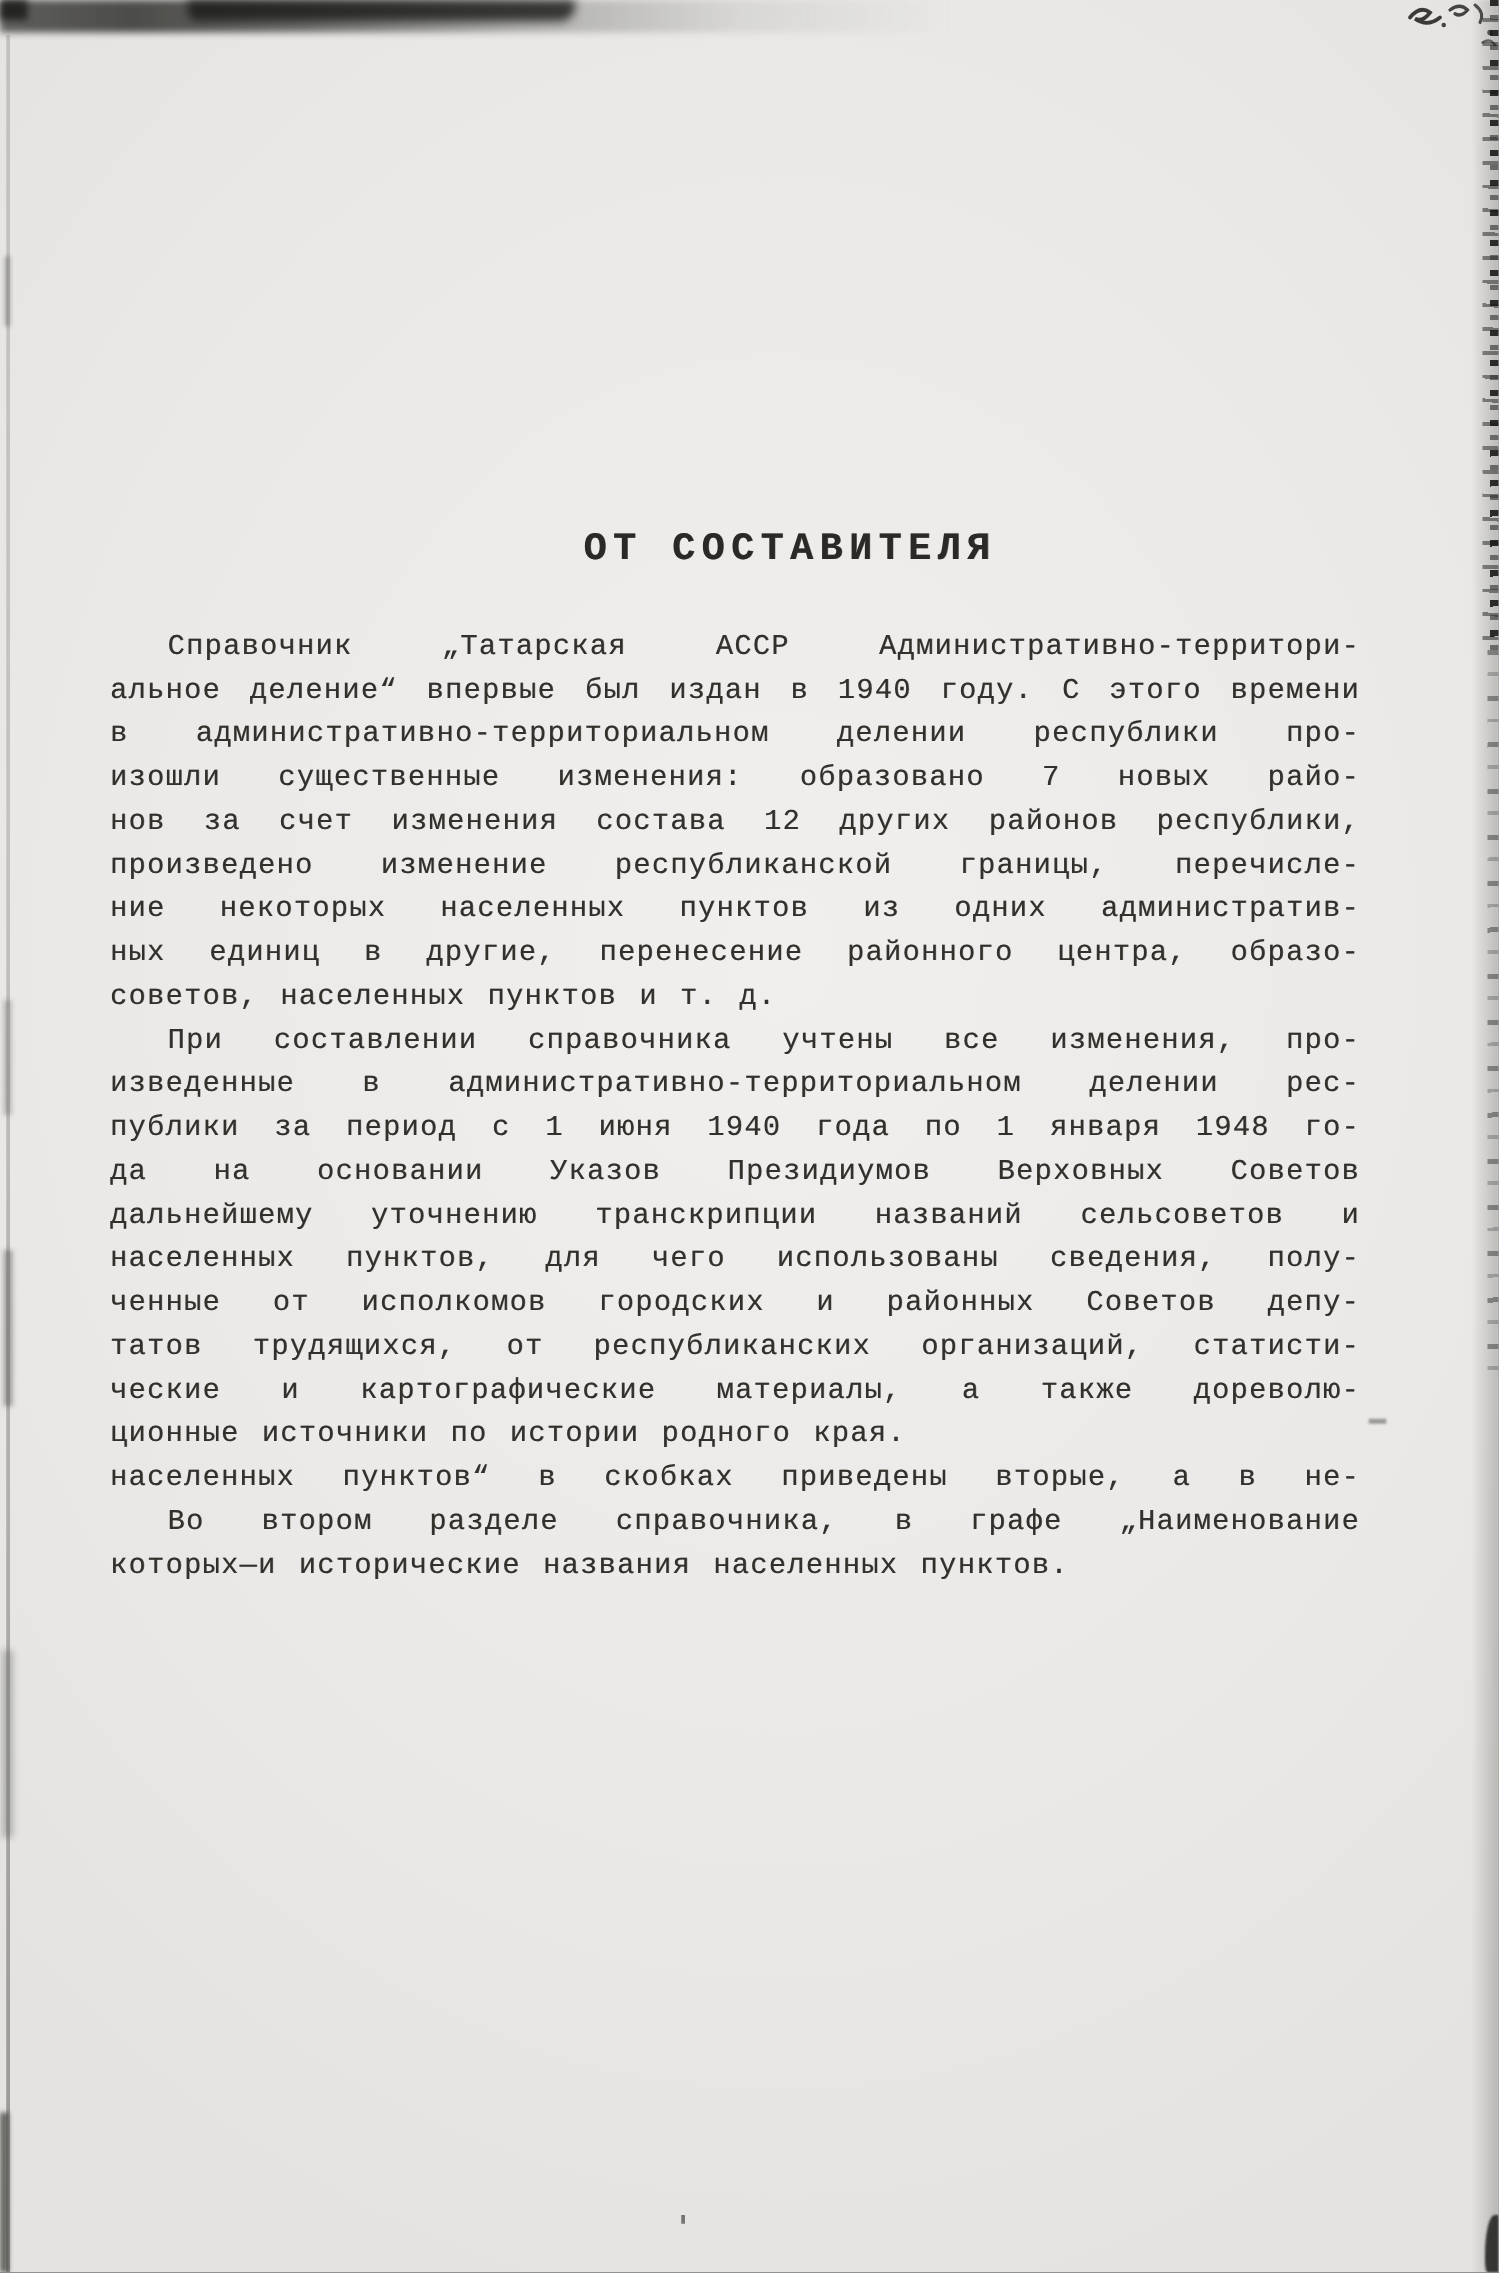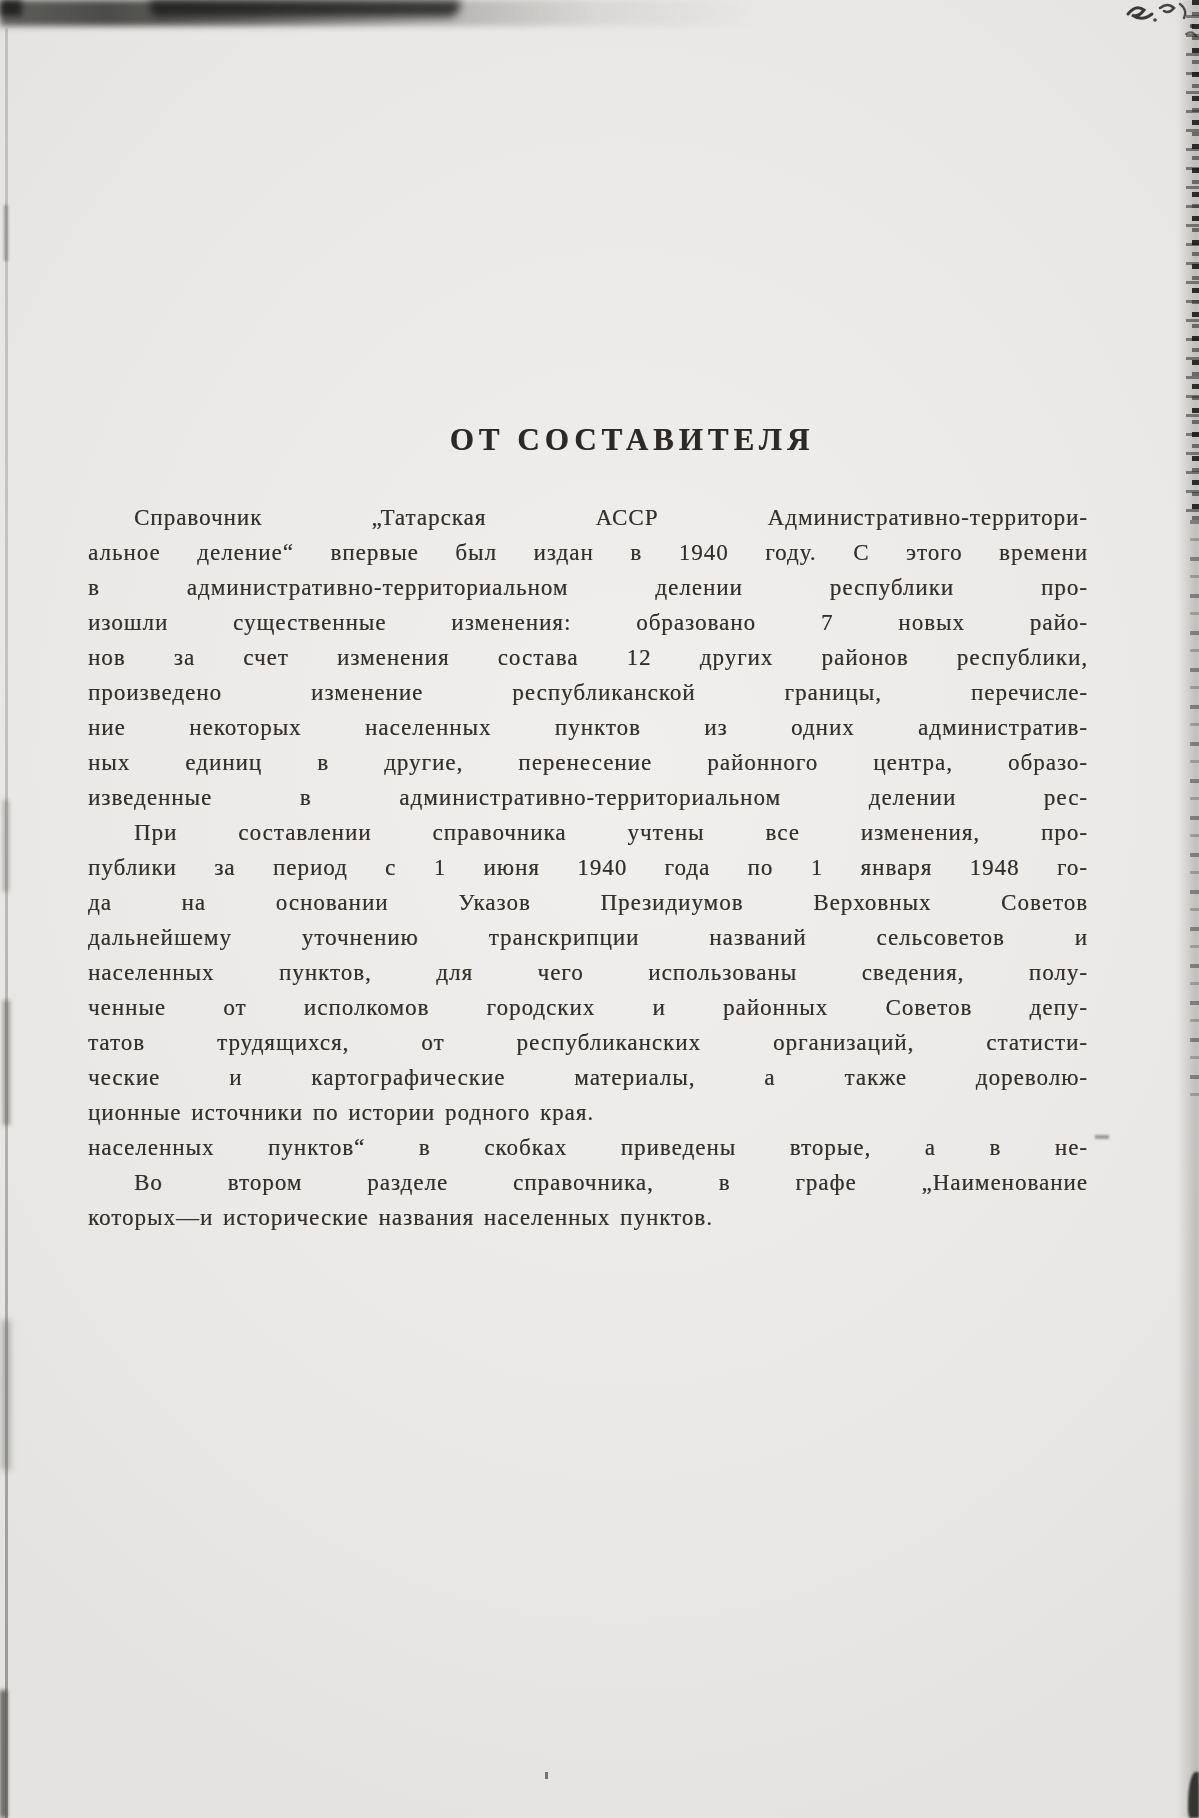--- a/index.html
+++ b/index.html
@@ -4,21 +4,21 @@
 <style>
   html, body { margin: 0; padding: 0; background: #777; }
   .scan {
     position: relative;
     width: 1199px;
     height: 1818px;
     margin: 0 auto;
     overflow: hidden;
     background:
       radial-gradient(ellipse 900px 1100px at 52% 42%, #f0efed 0%, #eae9e7 62%, #e4e3e1 100%);
-    font-family: Liberation Serif, serif;
+    font-family: Liberation Mono, monospace;
   }
 
   
   .title {
     position: absolute;
     left: 88px;
     top: 422px;
     width: 1000px;
     padding-left: 44px;
     text-align: center;
@@ -154,24 +154,25 @@
   <div class="page-text">
     <div class="para">
       <div class="line p-first">Справочник „Татарская АССР Административно-территори-</div>
       <div class="line">альное деление“ впервые был издан в 1940 году. С этого времени</div>
       <div class="line">в административно-территориальном делении республики про-</div>
       <div class="line">изошли существенные изменения: образовано 7 новых райо-</div>
       <div class="line">нов за счет изменения состава 12 других районов республики,</div>
       <div class="line">произведено изменение республиканской границы, перечисле-</div>
       <div class="line">ние некоторых населенных пунктов из одних административ-</div>
       <div class="line">ных единиц в другие, перенесение районного центра, образо-</div>
+      <div class="line p-last">советов, населенных пунктов и т. д.</div>
     </div>
     <div class="para">
+      <div class="line p-first">При составлении справочника учтены все изменения, про-</div>
       <div class="line">изведенные в административно-территориальном делении рес-</div>
-      <div class="line p-first">При составлении справочника учтены все изменения, про-</div>
       <div class="line">публики за период с 1 июня 1940 года по 1 января 1948 го-</div>
       <div class="line">да на основании Указов Президиумов Верховных Советов</div>
       <div class="line">дальнейшему уточнению транскрипции названий сельсоветов и</div>
       <div class="line">населенных пунктов, для чего использованы сведения, полу-</div>
       <div class="line">ченные от исполкомов городских и районных Советов депу-</div>
       <div class="line">татов трудящихся, от республиканских организаций, статисти-</div>
       <div class="line">ческие и картографические материалы, а также дореволю-</div>
       <div class="line p-last">ционные источники по истории родного края.</div>
     </div>
     <div class="para">

